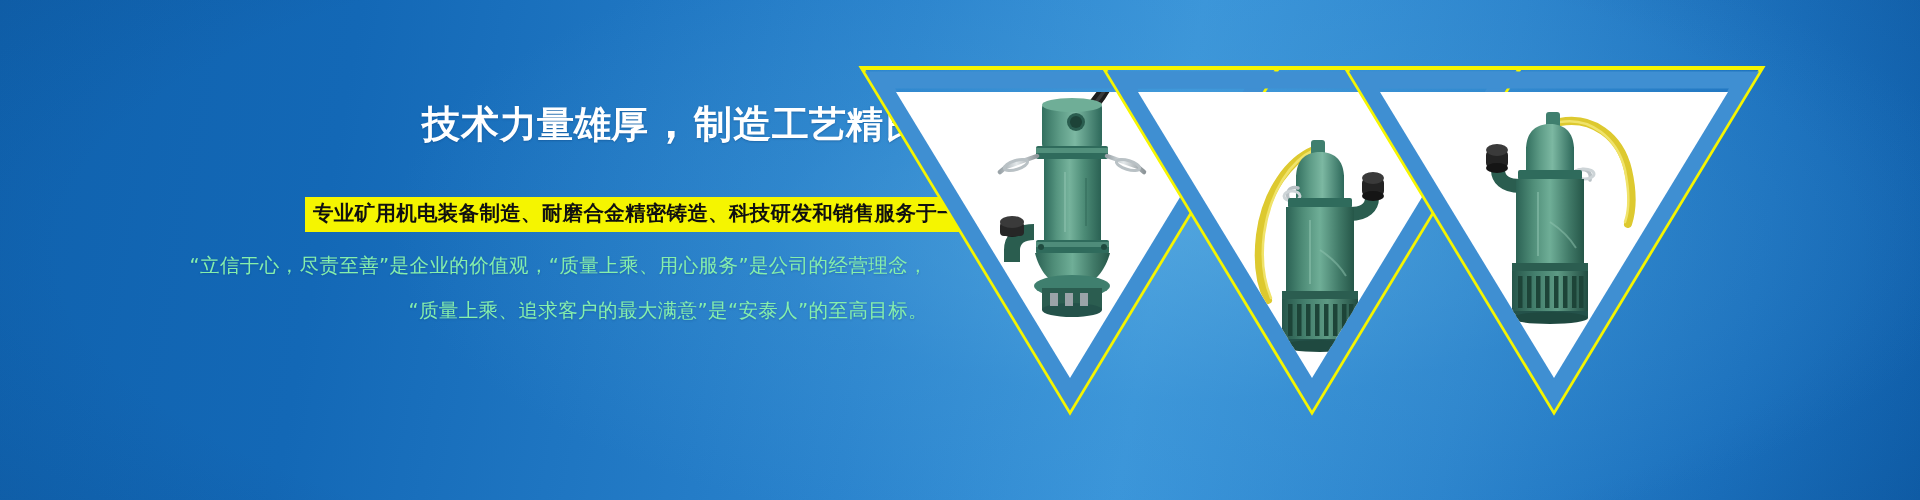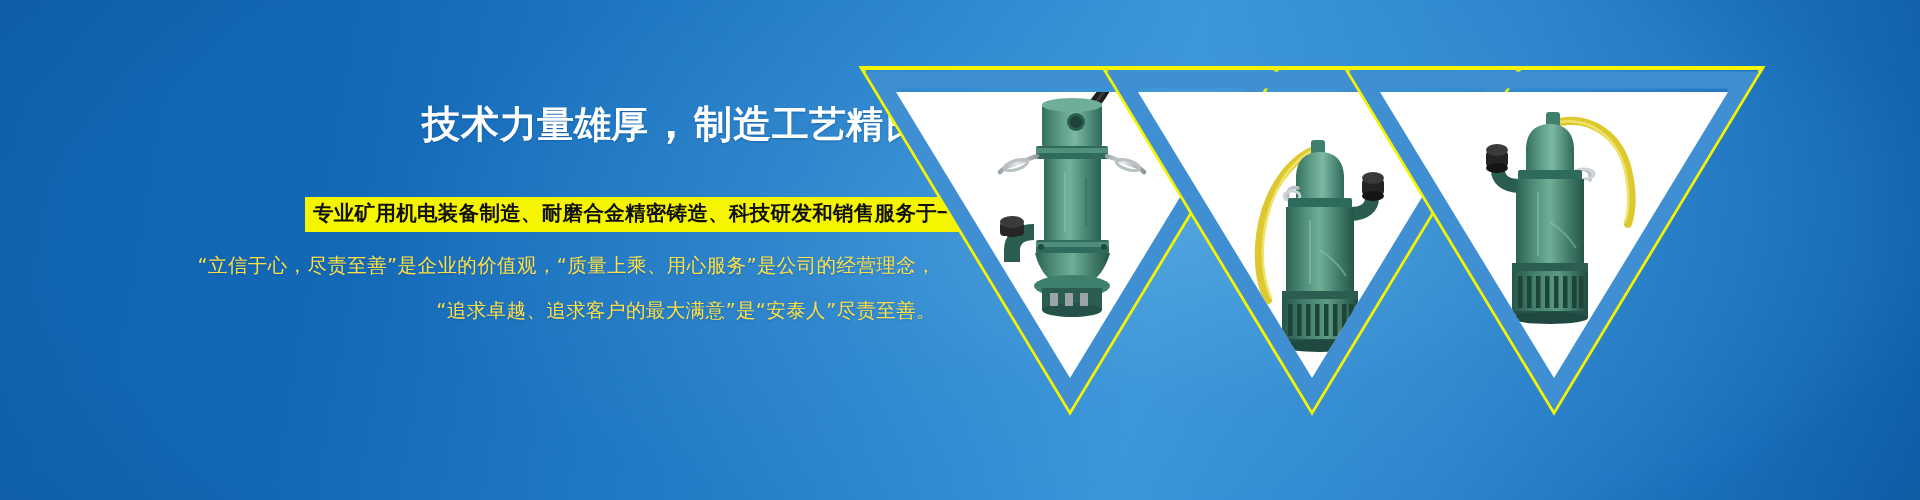--- a/index.html
+++ b/index.html
@@ -48,23 +48,23 @@
     color:#101010;
     font-size:20.5px;
     font-weight:bold;
     letter-spacing:.3px;
     white-space:nowrap;
     line-height:1.25;
     font-family:"DejaVu Sans","Liberation Sans",sans-serif;
   }
 
   .body-line{
-    position:absolute;left:16px;width:920px;
+    position:absolute;left:8px;width:920px;
     text-align:right;
-    color:#fde047;
+    color:#86efac;
     font-size:19.5px;
     letter-spacing:.4px;
     white-space:nowrap;
     font-family:"DejaVu Sans","Liberation Sans",sans-serif;
     text-shadow:0 1px 2px rgba(10,60,115,.30);
   }
   .body-line.l1{top:252px;}
   .body-line.l2{top:297px;}
 
   
@@ -84,21 +84,21 @@
 
   <div class="text-block">
 
     <div class="headline">
       <span class="hl-big">技术</span><span class="hl-sm">力量雄厚</span><span class="hl-comma">，</span><span class="hl-big">制造</span><span class="hl-sm">工艺精良</span>
     </div>
 
     <div class="yellow-bar">专业矿用机电装备制造、耐磨合金精密铸造、科技研发和销售服务于一体的股份制企业</div>
 
     <div class="body-line l1">“立信于心，尽责至善”是企业的价值观，“质量上乘、用心服务”是公司的经营理念，</div>
-    <div class="body-line l2">“追求卓越、追求客户的最大满意”是“安泰人”尽责至善。</div>
+    <div class="body-line l2">“质量上乘、追求客户的最大满意”是“安泰人”的至高目标。</div>
 
   </div>
 
   <div class="graphics">
     <svg viewBox="0 0 1100 500" xmlns="http://www.w3.org/2000/svg">
       <defs>
 
         <linearGradient id="gBody" x1="0" y1="0" x2="1" y2="0">
           <stop offset="0%" stop-color="#2f6b5c"></stop>
           <stop offset="22%" stop-color="#55947f"></stop>

